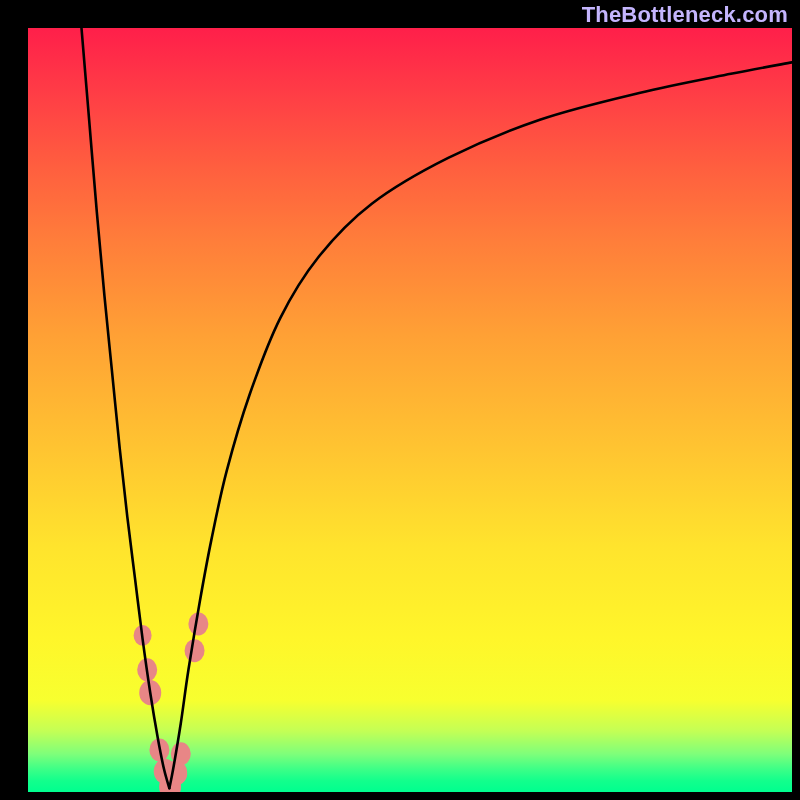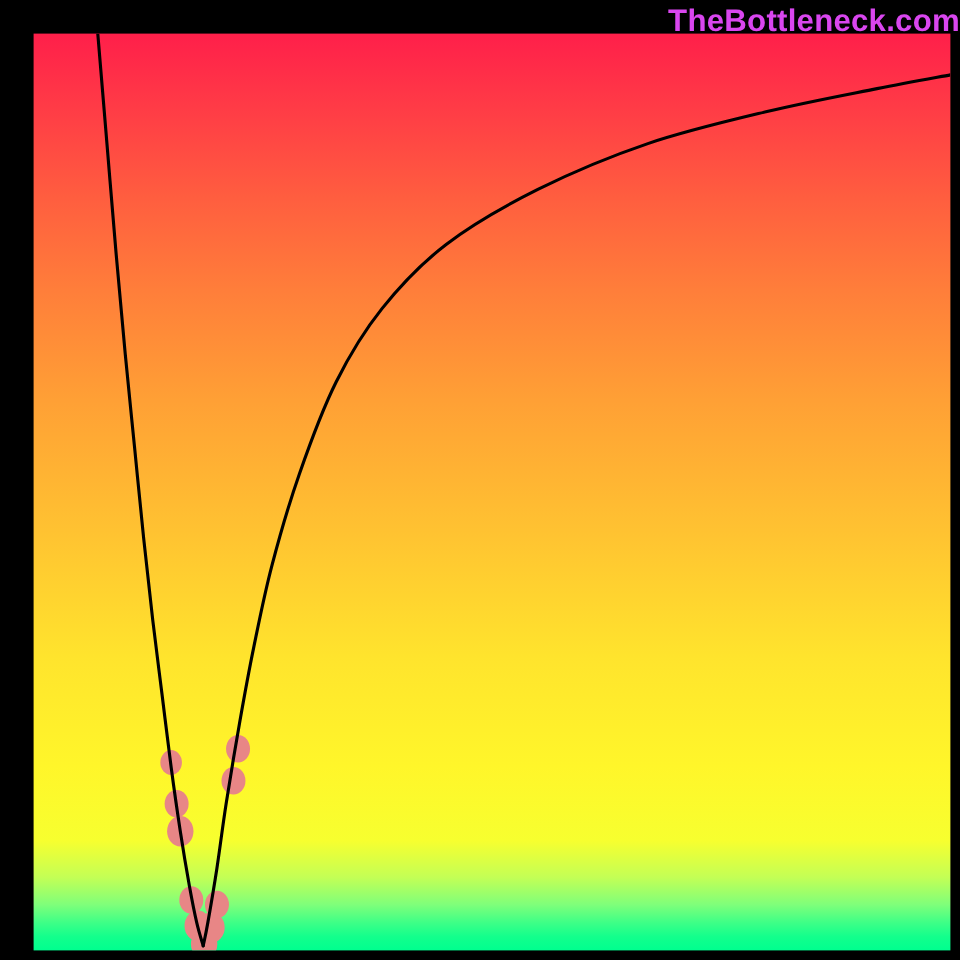--- a/index.html
+++ b/index.html
@@ -12,25 +12,25 @@
   }
   .frame {
     position: relative;
     width: 800px;
     height: 800px;
     background: #000;
   }
   .watermark {
     position: absolute;
     top: 2px;
-    right: 0;
+    right: 12px;
     font-family: Arial, Helvetica, sans-serif;
-    font-size: 26px;
+    font-size: 22px;
     font-weight: 600;
-    color: #d946ef;
+    color: #c4b5fd;
     letter-spacing: 0.2px;
     z-index: 10;
   }
   .plot-area {
     position: absolute;
     left: 28px;
     top: 28px;
     width: 764px;
     height: 764px;
     background: linear-gradient(to bottom,

